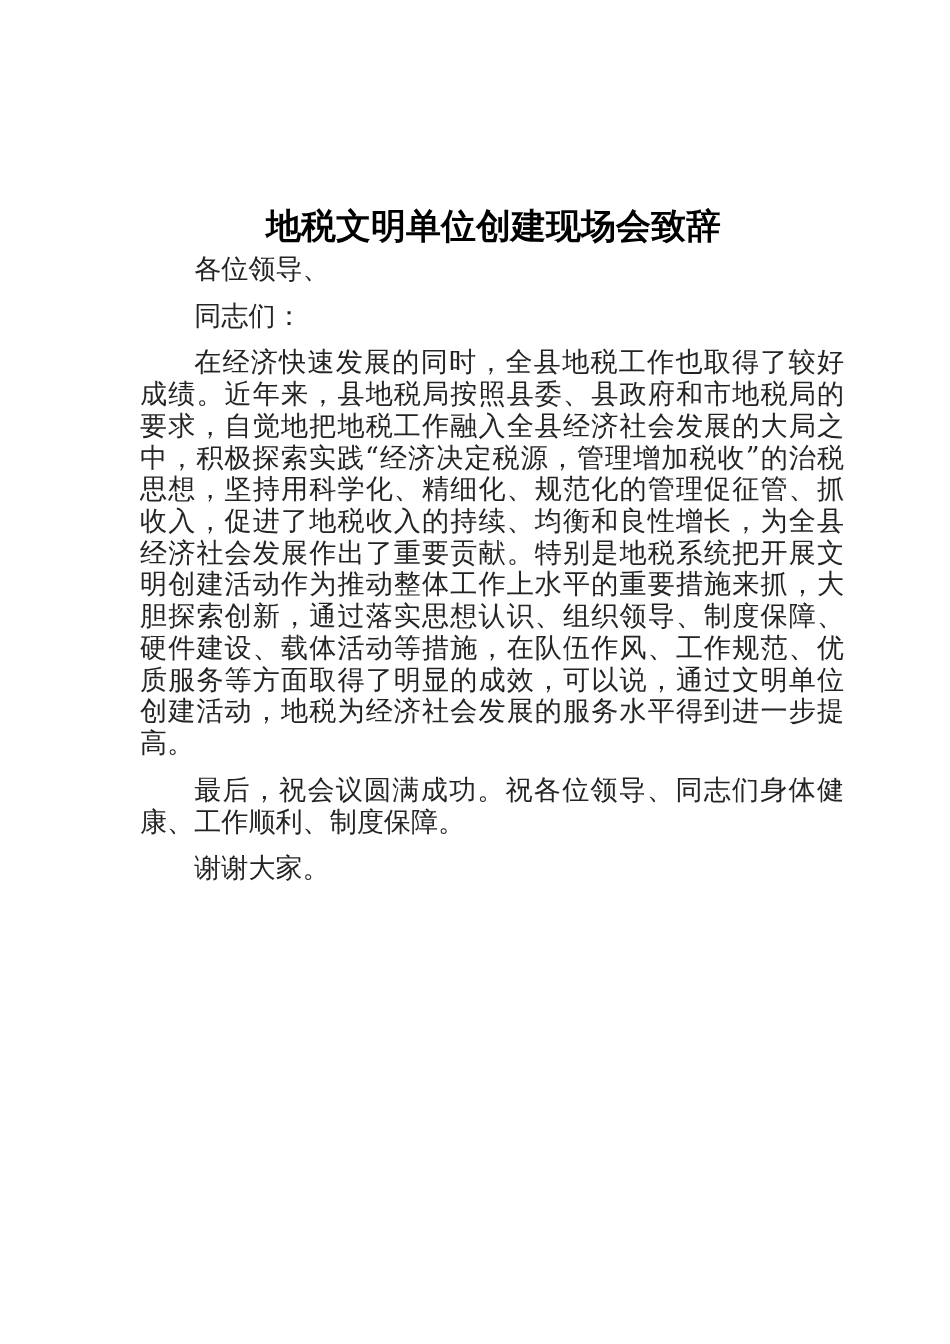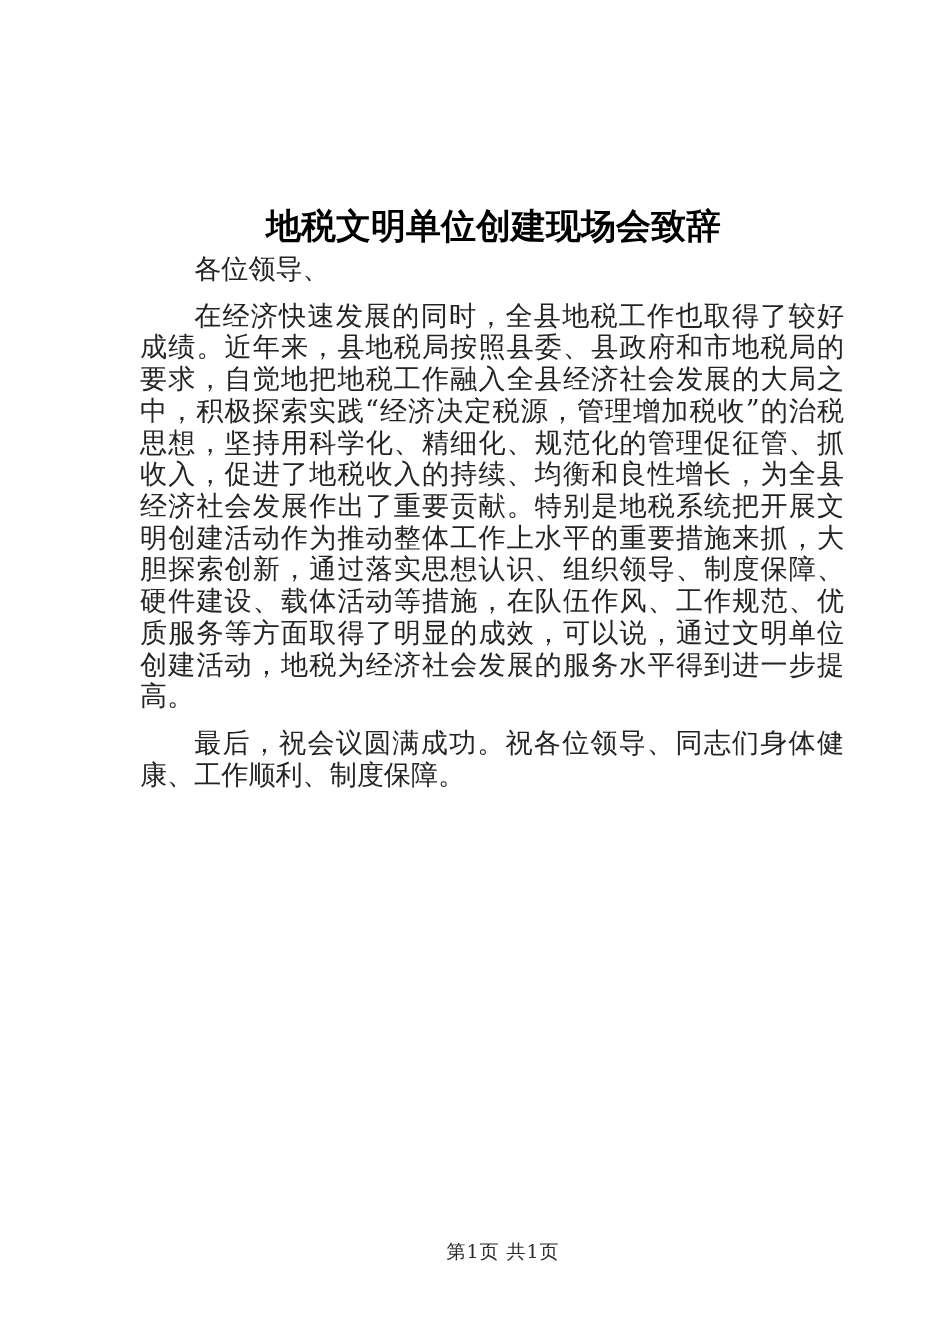--- a/index.html
+++ b/index.html
@@ -59,20 +59,19 @@
 </style>
 </head>
 <body>
 
 <div class="page">
   <h1 class="doc-title">地税文明单位创建现场会致辞</h1>
 
   <div class="doc-body">
 
   <p>各位领导、</p>
+      <p>同志们：</p>
       <p>在经济快速发展的同时，全县地税工作也取得了较好成绩。近年来，县地税局按照县委、县政府和市地税局的要求，自觉地把地税工作融入全县经济社会发展的大局之中，积极探索实践“经济决定税源，管理增加税收”的治税思想，坚持用科学化、精细化、规范化的管理促征管、抓收入，促进了地税收入的持续、均衡和良性增长，为全县经济社会发展作出了重要贡献。特别是地税系统把开展文明创建活动作为推动整体工作上水平的重要措施来抓，大胆探索创新，通过落实思想认识、组织领导、制度保障、硬件建设、载体活动等措施，在队伍作风、工作规范、优质服务等方面取得了明显的成效，可以说，通过文明单位创建活动，地税为经济社会发展的服务水平得到进一步提高。</p>
       <p>最后，祝会议圆满成功。祝各位领导、同志们身体健康、工作顺利、制度保障。</p>
+      <p>谢谢大家。</p>
     </div>
 
-  <div class="doc-footer">
-    <span>第1页 共1页</span>
-  </div>
 </div>
 
 </body></html>

